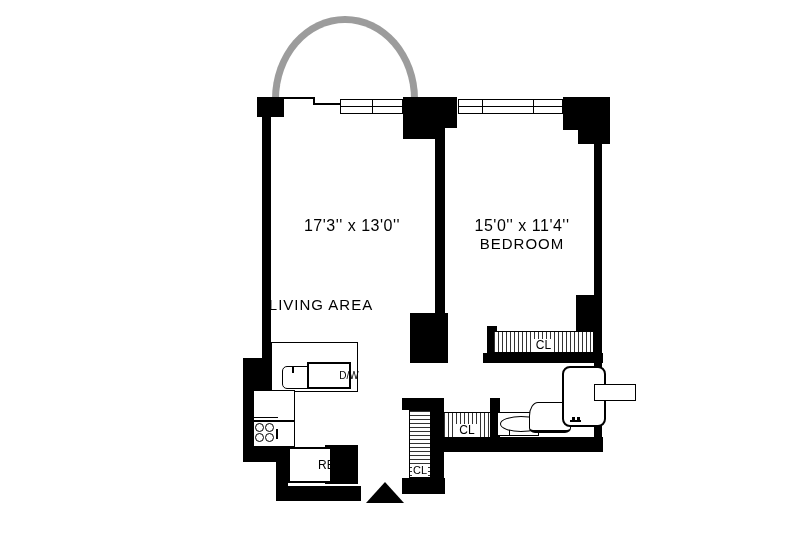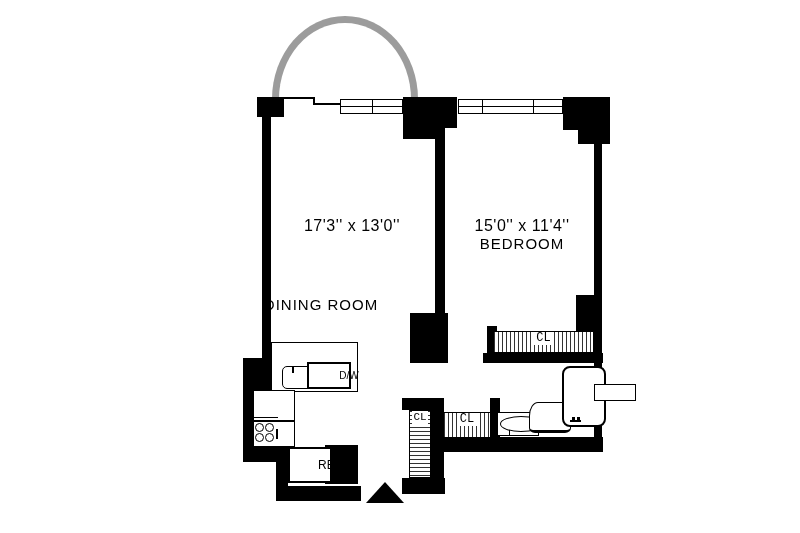--- a/index.html
+++ b/index.html
@@ -13,21 +13,21 @@
   .label{position:absolute;white-space:nowrap;color:#000;}
   .center{text-align:center;}
   .room-name{font-size:15px;letter-spacing:1px;}
   .room-dims{font-size:16px;letter-spacing:0.5px;}
   .balcony-arc{
     position:absolute;left:272px;top:16px;width:146px;height:83px;
     border:7px solid #9c9c9c;border-bottom:none;
     border-radius:73px 73px 0 0 / 83px 83px 0 0;box-sizing:border-box;
   }
   .closet{position:absolute;border:1px solid #000;box-sizing:border-box;
-    display:flex;align-items:flex-start;justify-content:center;font-family:Liberation Mono, monospace;}
+    display:flex;align-items:flex-end;justify-content:center;}
   .hatch-v{background:#fff repeating-linear-gradient(90deg,#333 0 1px,transparent 1px 4px);}
   .hatch-h{background:#fff repeating-linear-gradient(180deg,#333 0 1px,transparent 1px 4px);}
   .closet-label{font-size:12px;background:#fff;padding:0 3px;line-height:13px;}
   .burner{position:absolute;width:9px;height:9px;border:1px solid #000;border-radius:50%;background:#fff;box-sizing:border-box;}
   .triangle{position:absolute;width:0;height:0;
     border-left:19px solid transparent;border-right:19px solid transparent;
     border-bottom:21px solid #000;}
   .appliance-label{display:flex;align-items:center;justify-content:center;height:100%;}
 </style>
 </head>
@@ -119,19 +119,19 @@
   <div class="outline" style="left:562px;top:366px;width:29px;height:61px;border-radius:8px;border-width:2px;"></div>
   <div class="line" style="left:570px;top:420px;width:11px;height:2px;"></div>
   <div class="line" style="left:572px;top:417px;width:3px;height:3px;"></div>
   <div class="line" style="left:577px;top:417px;width:3px;height:3px;"></div>
   <div class="outline" style="left:594px;top:384px;width:12px;height:17px;"></div>
 
   <div class="triangle" style="left:366px;top:482px;"></div>
 
   <div class="label center room-dims" style="left:252px;top:217px;width:200px;">17'3'' x 13'0''</div>
 
-  <div class="label center room-name" style="left:221px;top:296px;width:200px;">DINING ROOM</div>
+  <div class="label center room-name" style="left:221px;top:296px;width:200px;">LIVING AREA</div>
 
   <div class="label center room-name" style="left:422px;top:199px;width:200px;margin-top:36px;">BEDROOM</div>
   <div class="label center room-dims" style="left:422px;top:217px;width:200px;">15'0'' x 11'4''</div>
 
 
 </div>
 
 </body></html>

